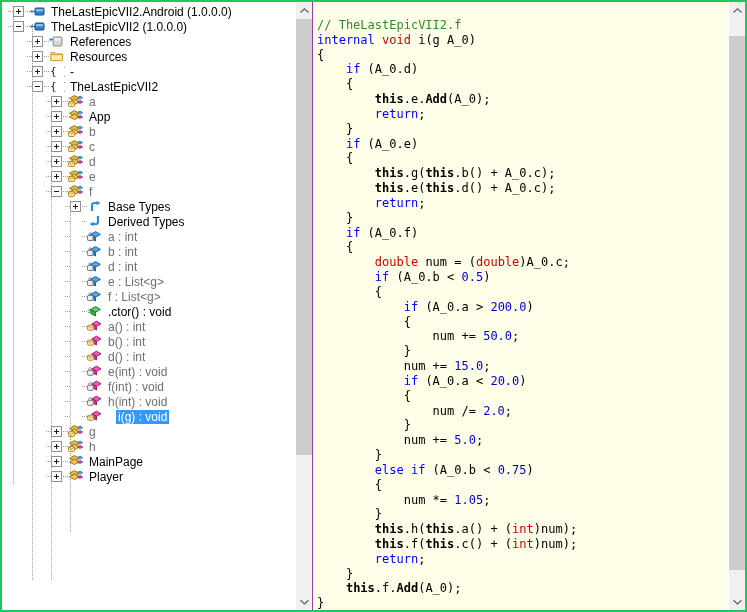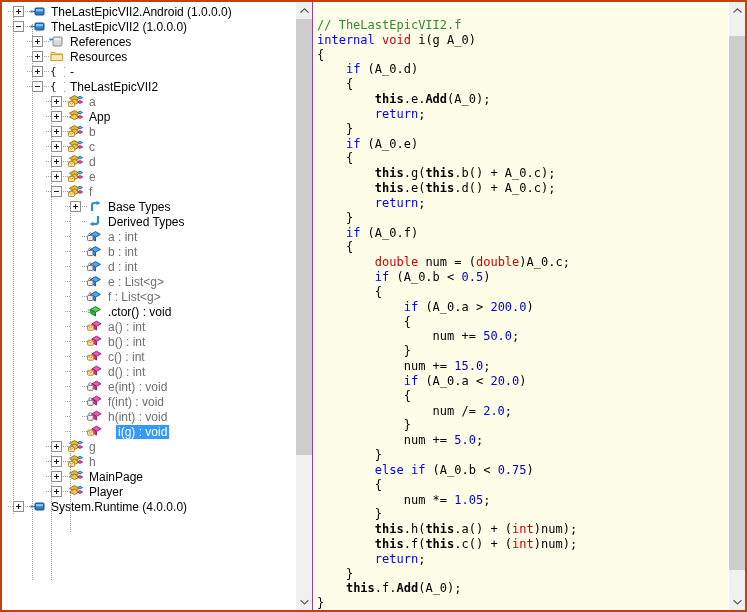--- a/index.html
+++ b/index.html
@@ -5,21 +5,21 @@
   html,body{margin:0;padding:0;}
   body{
     width:747px;height:612px;overflow:hidden;
     background:#ffffff;
     font-family:"Liberation Sans", sans-serif;
     font-size:12px;
     -webkit-font-smoothing:none;
   }
   .app{
     position:relative;width:747px;height:612px;box-sizing:border-box;
-    border:2px solid #c2410c;
+    border:2px solid #22c55e;
     background:#0ea5e9;
     display:flex;
   }
   
   .tree-pane{
     position:relative;
     width:311px;
     box-sizing:border-box;
     background:#ffffff;
     overflow:hidden;
@@ -496,95 +496,80 @@
             <span class="exp-spacer"></span>
             <span class="hline"></span>
             <span class="ico">
               <svg width="16" height="13" viewBox="0 0 16 13">
                 <path d="M9.5 1.2 L14 3.8 L9.5 6.4 L5 3.8 Z" fill="#f05ab0" stroke="#a01e6e"></path>
                 <path d="M9.5 6.4 L9.5 10 L5 7.4 L5 3.8 Z" fill="#d02e90" stroke="#a01e6e"></path>
                 <rect x="0.6" y="5.2" width="6" height="5" rx="0.8" fill="#ffe6a8" stroke="#b88c2a"></rect>
                 <path d="M1.1 5.7 L3.6 7.9 L6.1 5.7" fill="none" stroke="#b88c2a" stroke-width="0.9"></path>
               </svg>
             </span>
-            <span class="lbl t-int">c() : int</span>
+            <span class="lbl t-int">d() : int</span>
+          </div>
+          <div class="row">
+            <span class="indent" style="width: 63px;"></span>
+            <span class="hline"></span>
+            <span class="exp-spacer"></span>
+            <span class="hline"></span>
+            <span class="ico">
+              <svg width="16" height="13" viewBox="0 0 16 13">
+                <path d="M9.5 1.2 L14 3.8 L9.5 6.4 L5 3.8 Z" fill="#f05ab0" stroke="#a01e6e"></path>
+                <path d="M9.5 6.4 L9.5 10 L5 7.4 L5 3.8 Z" fill="#d02e90" stroke="#a01e6e"></path>
+                <rect x="0.6" y="5.3" width="5.6" height="5" rx="0.8" fill="#efefef" stroke="#777"></rect>
+                <path d="M1.9 5.4 v-1.2 a1.5 1.5 0 0 1 3 0 v1.2" fill="none" stroke="#777" stroke-width="0.9"></path>
+              </svg>
+            </span>
+            <span class="lbl t-int">e(int) : void</span>
+          </div>
+          <div class="row">
+            <span class="indent" style="width: 63px;"></span>
+            <span class="hline"></span>
+            <span class="exp-spacer"></span>
+            <span class="hline"></span>
+            <span class="ico">
+              <svg width="16" height="13" viewBox="0 0 16 13">
+                <path d="M9.5 1.2 L14 3.8 L9.5 6.4 L5 3.8 Z" fill="#f05ab0" stroke="#a01e6e"></path>
+                <path d="M9.5 6.4 L9.5 10 L5 7.4 L5 3.8 Z" fill="#d02e90" stroke="#a01e6e"></path>
+                <rect x="0.6" y="5.3" width="5.6" height="5" rx="0.8" fill="#efefef" stroke="#777"></rect>
+                <path d="M1.9 5.4 v-1.2 a1.5 1.5 0 0 1 3 0 v1.2" fill="none" stroke="#777" stroke-width="0.9"></path>
+              </svg>
+            </span>
+            <span class="lbl t-int">f(int) : void</span>
+          </div>
+          <div class="row">
+            <span class="indent" style="width: 63px;"></span>
+            <span class="hline"></span>
+            <span class="exp-spacer"></span>
+            <span class="hline"></span>
+            <span class="ico">
+              <svg width="16" height="13" viewBox="0 0 16 13">
+                <path d="M9.5 1.2 L14 3.8 L9.5 6.4 L5 3.8 Z" fill="#f05ab0" stroke="#a01e6e"></path>
+                <path d="M9.5 6.4 L9.5 10 L5 7.4 L5 3.8 Z" fill="#d02e90" stroke="#a01e6e"></path>
+                <rect x="0.6" y="5.3" width="5.6" height="5" rx="0.8" fill="#efefef" stroke="#777"></rect>
+                <path d="M1.9 5.4 v-1.2 a1.5 1.5 0 0 1 3 0 v1.2" fill="none" stroke="#777" stroke-width="0.9"></path>
+              </svg>
+            </span>
+            <span class="lbl t-int">h(int) : void</span>
           </div>
           <div class="row">
             <span class="indent" style="width: 63px;"></span>
             <span class="hline"></span>
             <span class="exp-spacer"></span>
             <span class="hline"></span>
             <span class="ico">
               <svg width="16" height="13" viewBox="0 0 16 13">
                 <path d="M9.5 1.2 L14 3.8 L9.5 6.4 L5 3.8 Z" fill="#f05ab0" stroke="#a01e6e"></path>
                 <path d="M9.5 6.4 L9.5 10 L5 7.4 L5 3.8 Z" fill="#d02e90" stroke="#a01e6e"></path>
                 <rect x="0.6" y="5.2" width="6" height="5" rx="0.8" fill="#ffe6a8" stroke="#b88c2a"></rect>
                 <path d="M1.1 5.7 L3.6 7.9 L6.1 5.7" fill="none" stroke="#b88c2a" stroke-width="0.9"></path>
               </svg>
             </span>
-            <span class="lbl t-int">d() : int</span>
-          </div>
-          <div class="row">
-            <span class="indent" style="width: 63px;"></span>
-            <span class="hline"></span>
-            <span class="exp-spacer"></span>
-            <span class="hline"></span>
-            <span class="ico">
-              <svg width="16" height="13" viewBox="0 0 16 13">
-                <path d="M9.5 1.2 L14 3.8 L9.5 6.4 L5 3.8 Z" fill="#f05ab0" stroke="#a01e6e"></path>
-                <path d="M9.5 6.4 L9.5 10 L5 7.4 L5 3.8 Z" fill="#d02e90" stroke="#a01e6e"></path>
-                <rect x="0.6" y="5.3" width="5.6" height="5" rx="0.8" fill="#efefef" stroke="#777"></rect>
-                <path d="M1.9 5.4 v-1.2 a1.5 1.5 0 0 1 3 0 v1.2" fill="none" stroke="#777" stroke-width="0.9"></path>
-              </svg>
-            </span>
-            <span class="lbl t-int">e(int) : void</span>
-          </div>
-          <div class="row">
-            <span class="indent" style="width: 63px;"></span>
-            <span class="hline"></span>
-            <span class="exp-spacer"></span>
-            <span class="hline"></span>
-            <span class="ico">
-              <svg width="16" height="13" viewBox="0 0 16 13">
-                <path d="M9.5 1.2 L14 3.8 L9.5 6.4 L5 3.8 Z" fill="#f05ab0" stroke="#a01e6e"></path>
-                <path d="M9.5 6.4 L9.5 10 L5 7.4 L5 3.8 Z" fill="#d02e90" stroke="#a01e6e"></path>
-                <rect x="0.6" y="5.3" width="5.6" height="5" rx="0.8" fill="#efefef" stroke="#777"></rect>
-                <path d="M1.9 5.4 v-1.2 a1.5 1.5 0 0 1 3 0 v1.2" fill="none" stroke="#777" stroke-width="0.9"></path>
-              </svg>
-            </span>
-            <span class="lbl t-int">f(int) : void</span>
-          </div>
-          <div class="row">
-            <span class="indent" style="width: 63px;"></span>
-            <span class="hline"></span>
-            <span class="exp-spacer"></span>
-            <span class="hline"></span>
-            <span class="ico">
-              <svg width="16" height="13" viewBox="0 0 16 13">
-                <path d="M9.5 1.2 L14 3.8 L9.5 6.4 L5 3.8 Z" fill="#f05ab0" stroke="#a01e6e"></path>
-                <path d="M9.5 6.4 L9.5 10 L5 7.4 L5 3.8 Z" fill="#d02e90" stroke="#a01e6e"></path>
-                <rect x="0.6" y="5.3" width="5.6" height="5" rx="0.8" fill="#efefef" stroke="#777"></rect>
-                <path d="M1.9 5.4 v-1.2 a1.5 1.5 0 0 1 3 0 v1.2" fill="none" stroke="#777" stroke-width="0.9"></path>
-              </svg>
-            </span>
-            <span class="lbl t-int">h(int) : void</span>
-          </div>
-          <div class="row">
-            <span class="indent" style="width: 63px;"></span>
-            <span class="hline"></span>
-            <span class="exp-spacer"></span>
-            <span class="hline"></span>
-            <span class="ico">
-              <svg width="16" height="13" viewBox="0 0 16 13">
-                <path d="M9.5 1.2 L14 3.8 L9.5 6.4 L5 3.8 Z" fill="#f05ab0" stroke="#a01e6e"></path>
-                <path d="M9.5 6.4 L9.5 10 L5 7.4 L5 3.8 Z" fill="#d02e90" stroke="#a01e6e"></path>
-                <rect x="0.6" y="5.2" width="6" height="5" rx="0.8" fill="#ffe6a8" stroke="#b88c2a"></rect>
-                <path d="M1.1 5.7 L3.6 7.9 L6.1 5.7" fill="none" stroke="#b88c2a" stroke-width="0.9"></path>
-              </svg>
-            </span>
             <span class="lbl t-int sel">i(g) : void</span>
           </div>
           <div class="row">
             <span class="indent" style="width: 44px;"></span>
             <span class="hline"></span>
             <span class="exp plus"></span>
             <span class="hline"></span>
             <span class="ico">
               <svg width="16" height="14" viewBox="0 0 16 14">
                 <path d="M6.5 0.6 L11.6 3.3 L6.5 6.0 L1.4 3.3 Z" fill="#e8b83a" stroke="#a07b15"></path>
@@ -636,35 +621,20 @@
             <span class="hline"></span>
             <span class="ico">
               <svg width="16" height="14" viewBox="0 0 16 14">
                 <path d="M6.5 0.6 L11.6 3.3 L6.5 6.0 L1.4 3.3 Z" fill="#e8b83a" stroke="#a07b15"></path>
                 <path d="M6.5 4.2 L11.6 6.9 L6.5 9.6 L1.4 6.9 Z" fill="#f0c84e" stroke="#a07b15"></path>
                 <path d="M12.0 1.2 L14.6 2.6 L12.0 4.0 L9.4 2.6 Z" fill="#5ab7e8" stroke="#2d7ba8"></path>
                 <path d="M12.0 5.6 L14.6 7.0 L12.0 8.4 L9.4 7.0 Z" fill="#e85ab0" stroke="#a82d7b"></path>
               </svg>
             </span>
             <span class="lbl t-pub">Player</span>
-          </div>
-          <div class="row partial">
-            <span class="indent" style="width: 6px;"></span>
-            <span class="hline"></span>
-            <span class="exp plus"></span>
-            <span class="hline"></span>
-            <span class="ico">
-              <svg width="16" height="13" viewBox="0 0 16 13">
-                <path d="M1 6.5 L5 6.5" stroke="#2a6fb5" stroke-width="1.2"></path>
-                <circle cx="1.6" cy="6.5" r="1.3" fill="#3f8fd6"></circle>
-                <rect x="5" y="3" width="9" height="7" rx="1" fill="#2f7fc6" stroke="#1b4f80"></rect>
-                <rect x="6" y="4" width="7" height="2.4" fill="#7fc3ef"></rect>
-              </svg>
-            </span>
-            <span class="lbl t-asm">System.Runtime (4.0.0.0)</span>
           </div>
           <div class="guide" style="left: 11px; top: 7px; bottom: 0px;"></div>
           <div class="guide" style="left: 30px; top: 22px; height: 556px;"></div>
           <div class="guide" style="left: 49px; top: 97px; height: 481px;"></div>
           <div class="guide" style="left: 68px; top: 202px; height: 328px;"></div>
         </div>
     </div>
     <div class="vscroll">
       <div class="btn">
         <span class="chev">

